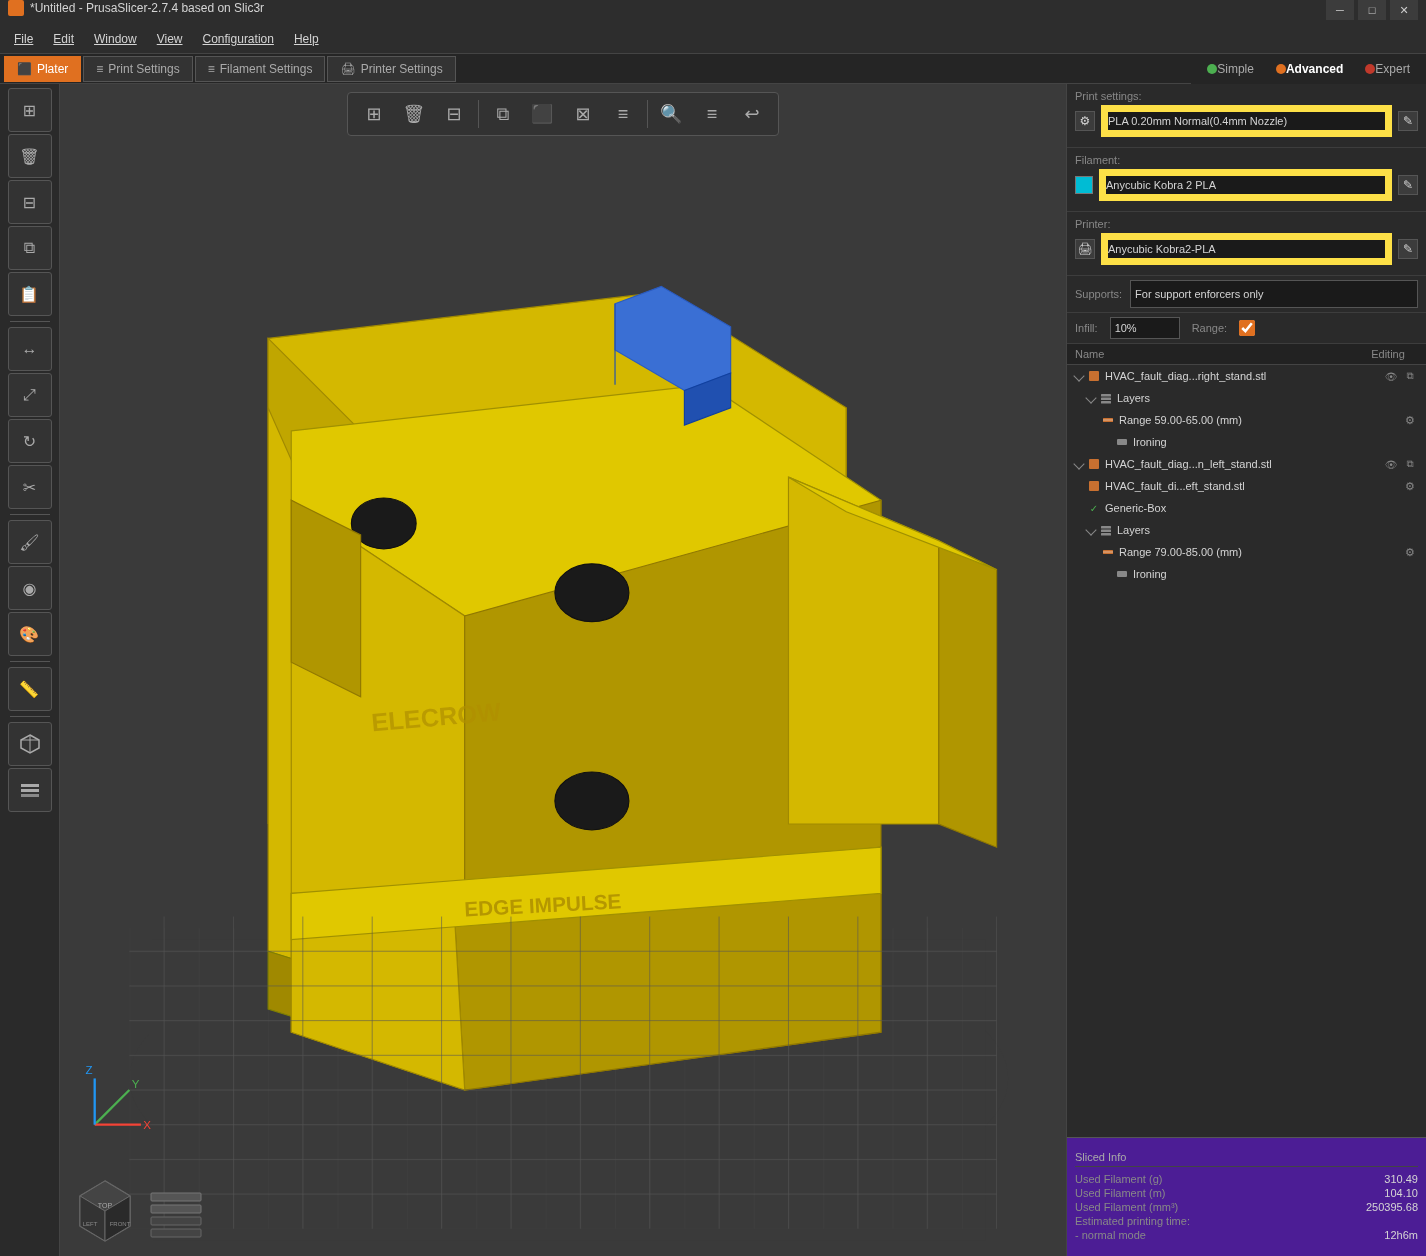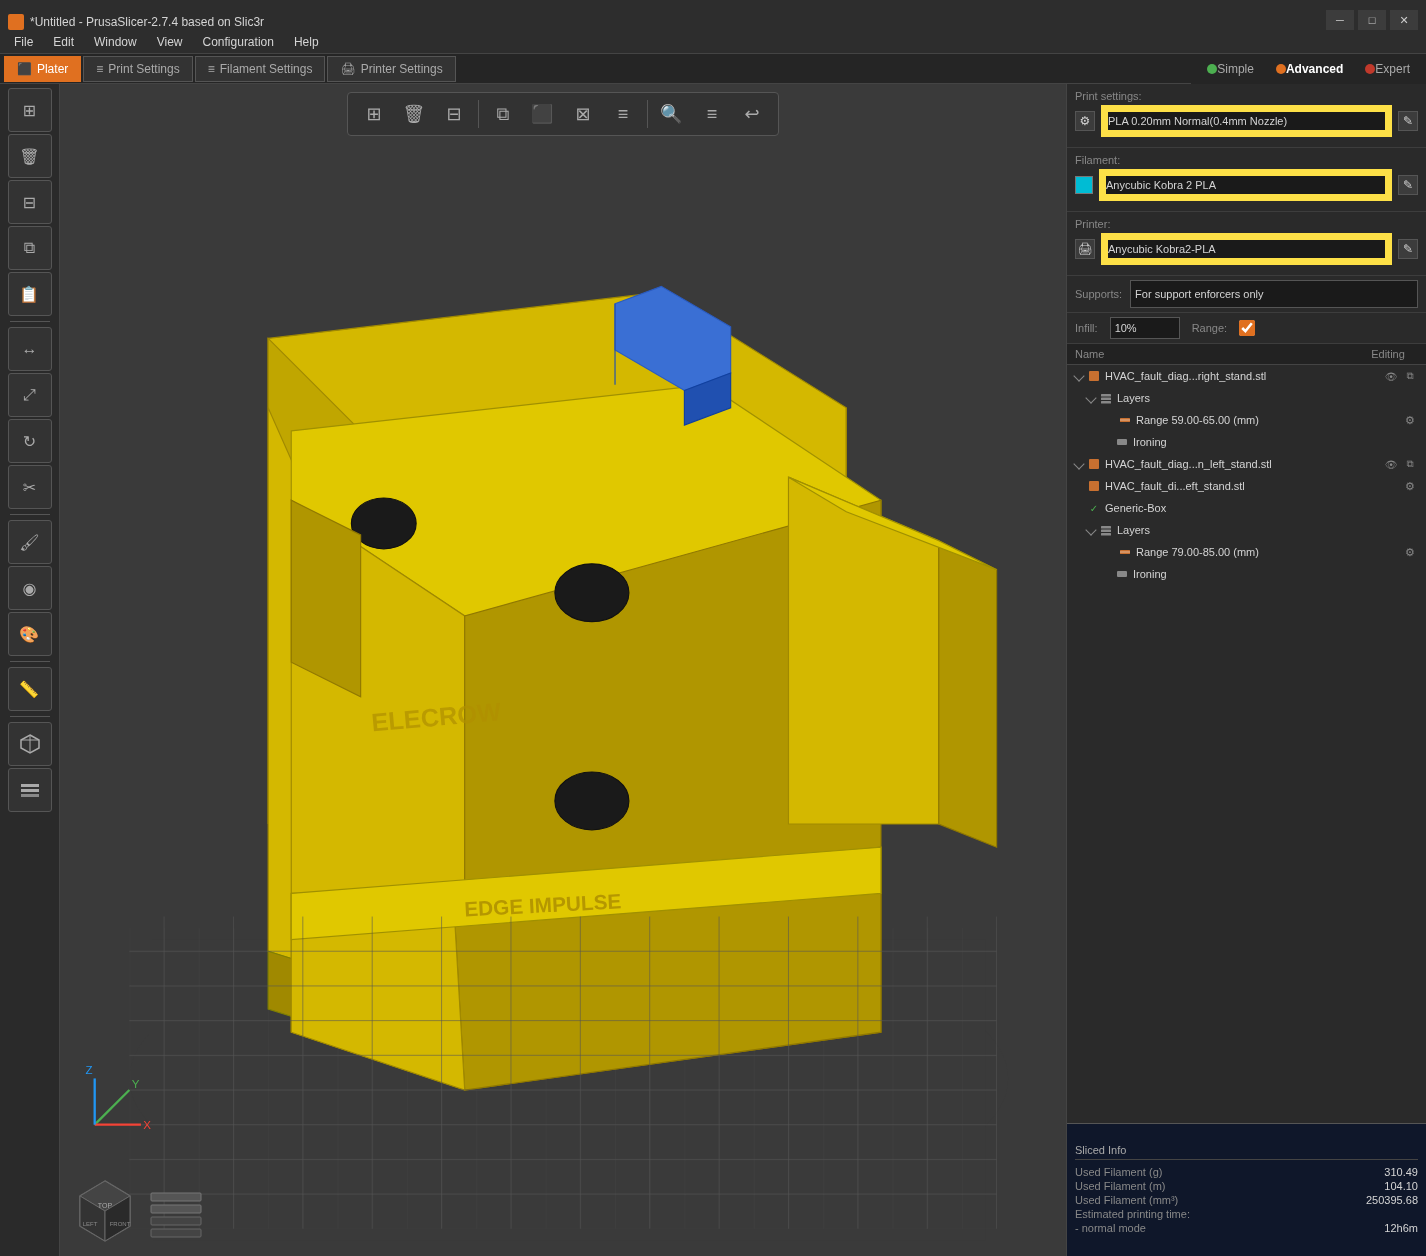--- a/index.html
+++ b/index.html
@@ -11,21 +11,21 @@
       font-size: 12px;
       color: #d4d4d4;
       overflow: hidden;
     }
 
     
     #titlebar {
       height: 30px;
       background: #2d2d2d;
       display: flex;
-      align-items: flex-end;
+      align-items: flex-start;
       padding: 0 8px;
       justify-content: space-between;
     }
     #titlebar-left {
       display: flex;
       align-items: center;
       gap: 6px;
     }
     #titlebar-icon {
       width: 16px;
@@ -48,23 +48,24 @@
       align-items: center;
       justify-content: center;
       font-size: 11px;
     }
 
     
     #menubar {
       height: 24px;
       background: #2d2d2d;
       display: flex;
-      align-items: center;
+      align-items: flex-start;
       padding: 0 4px;
       border-bottom: 1px solid #444;
+      text-decoration: underline;
     }
     .menu-item {
       padding: 2px 10px;
       font-size: 12px;
       color: #d4d4d4;
       cursor: pointer;
     }
 
     
     #tabbar {
@@ -325,21 +326,21 @@
     .tree-item {
       display: flex;
       align-items: center;
       padding: 2px 8px 2px 8px;
       height: 22px;
       cursor: pointer;
       font-size: 11px;
       color: #d4d4d4;
     }
     .tree-item.indent1 { padding-left: 20px; }
-    .tree-item.indent2 { padding-left: 51px; }
+    .tree-item.indent2 { padding-left: 34px; }
     .tree-item.indent3 { padding-left: 48px; }
 
     .tree-icon {
       width: 14px;
       height: 14px;
       display: inline-flex;
       align-items: center;
       justify-content: center;
       margin-right: 4px;
       font-size: 10px;
@@ -366,23 +367,23 @@
       color: #888;
       cursor: pointer;
     }
     .gear-icon-small {
       font-size: 11px;
       color: #888;
     }
 
     
     #sliced-info {
-      background: #0f172a;
+      background: #4c1d95;
       border-top: 1px solid #555;
-      padding: 20px 8px;
+      padding: 13px 8px;
     }
     #sliced-info-title {
       font-size: 11px;
       color: #aaa;
       margin-bottom: 6px;
       border-bottom: 1px solid #444;
       padding-bottom: 3px;
     }
     .info-row {
       display: flex;

